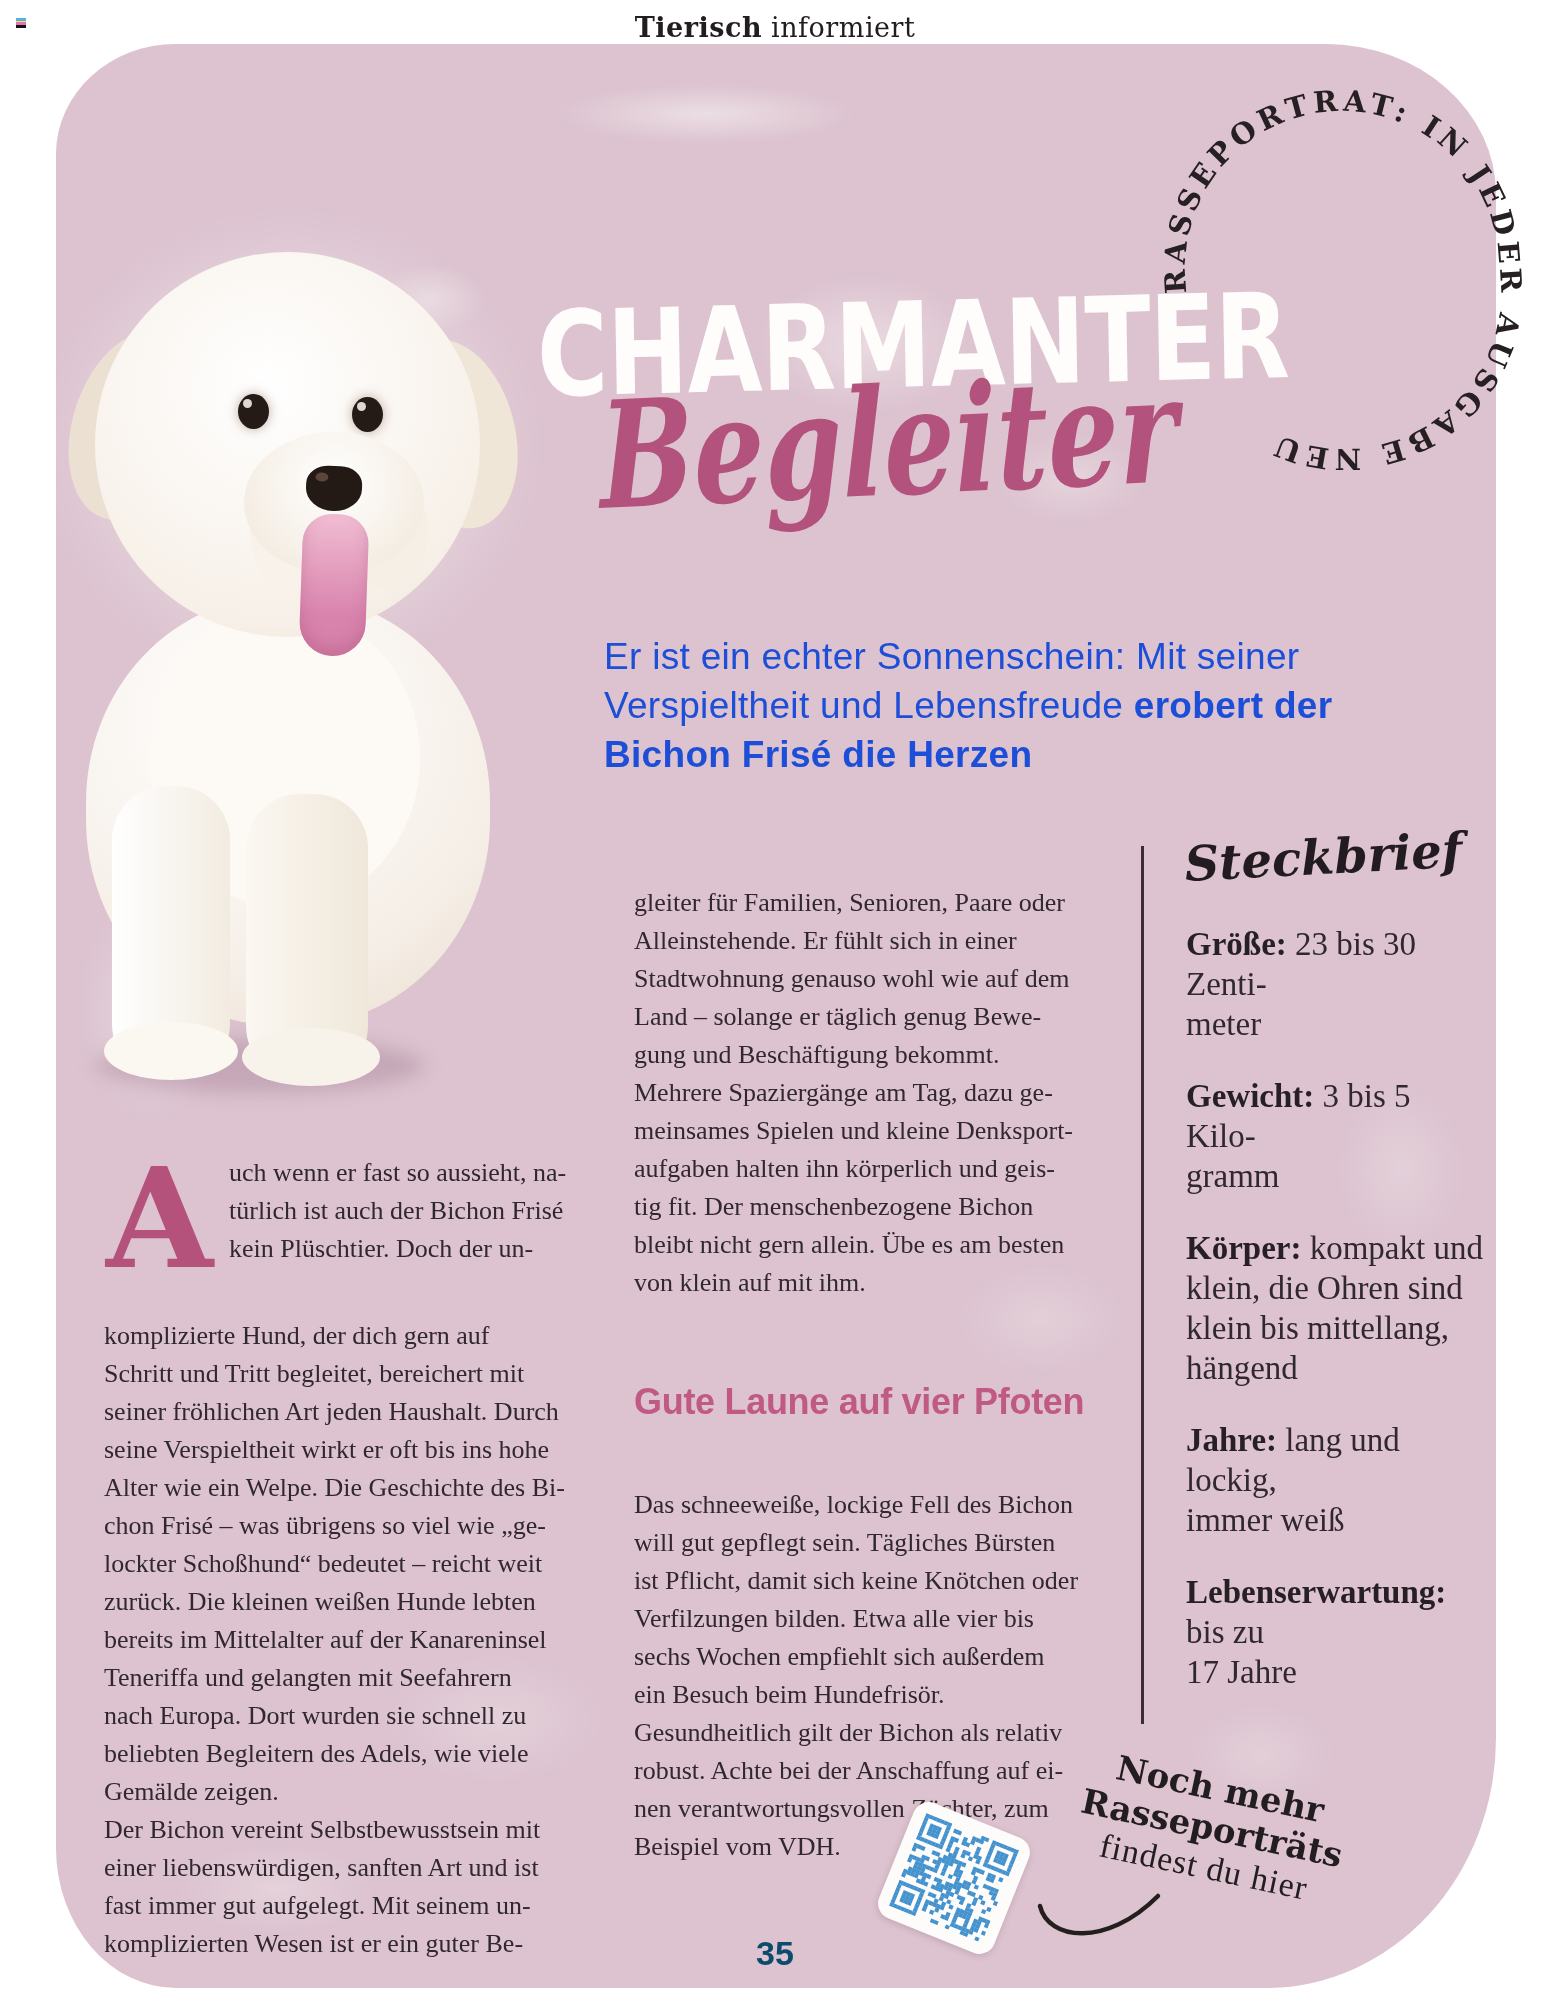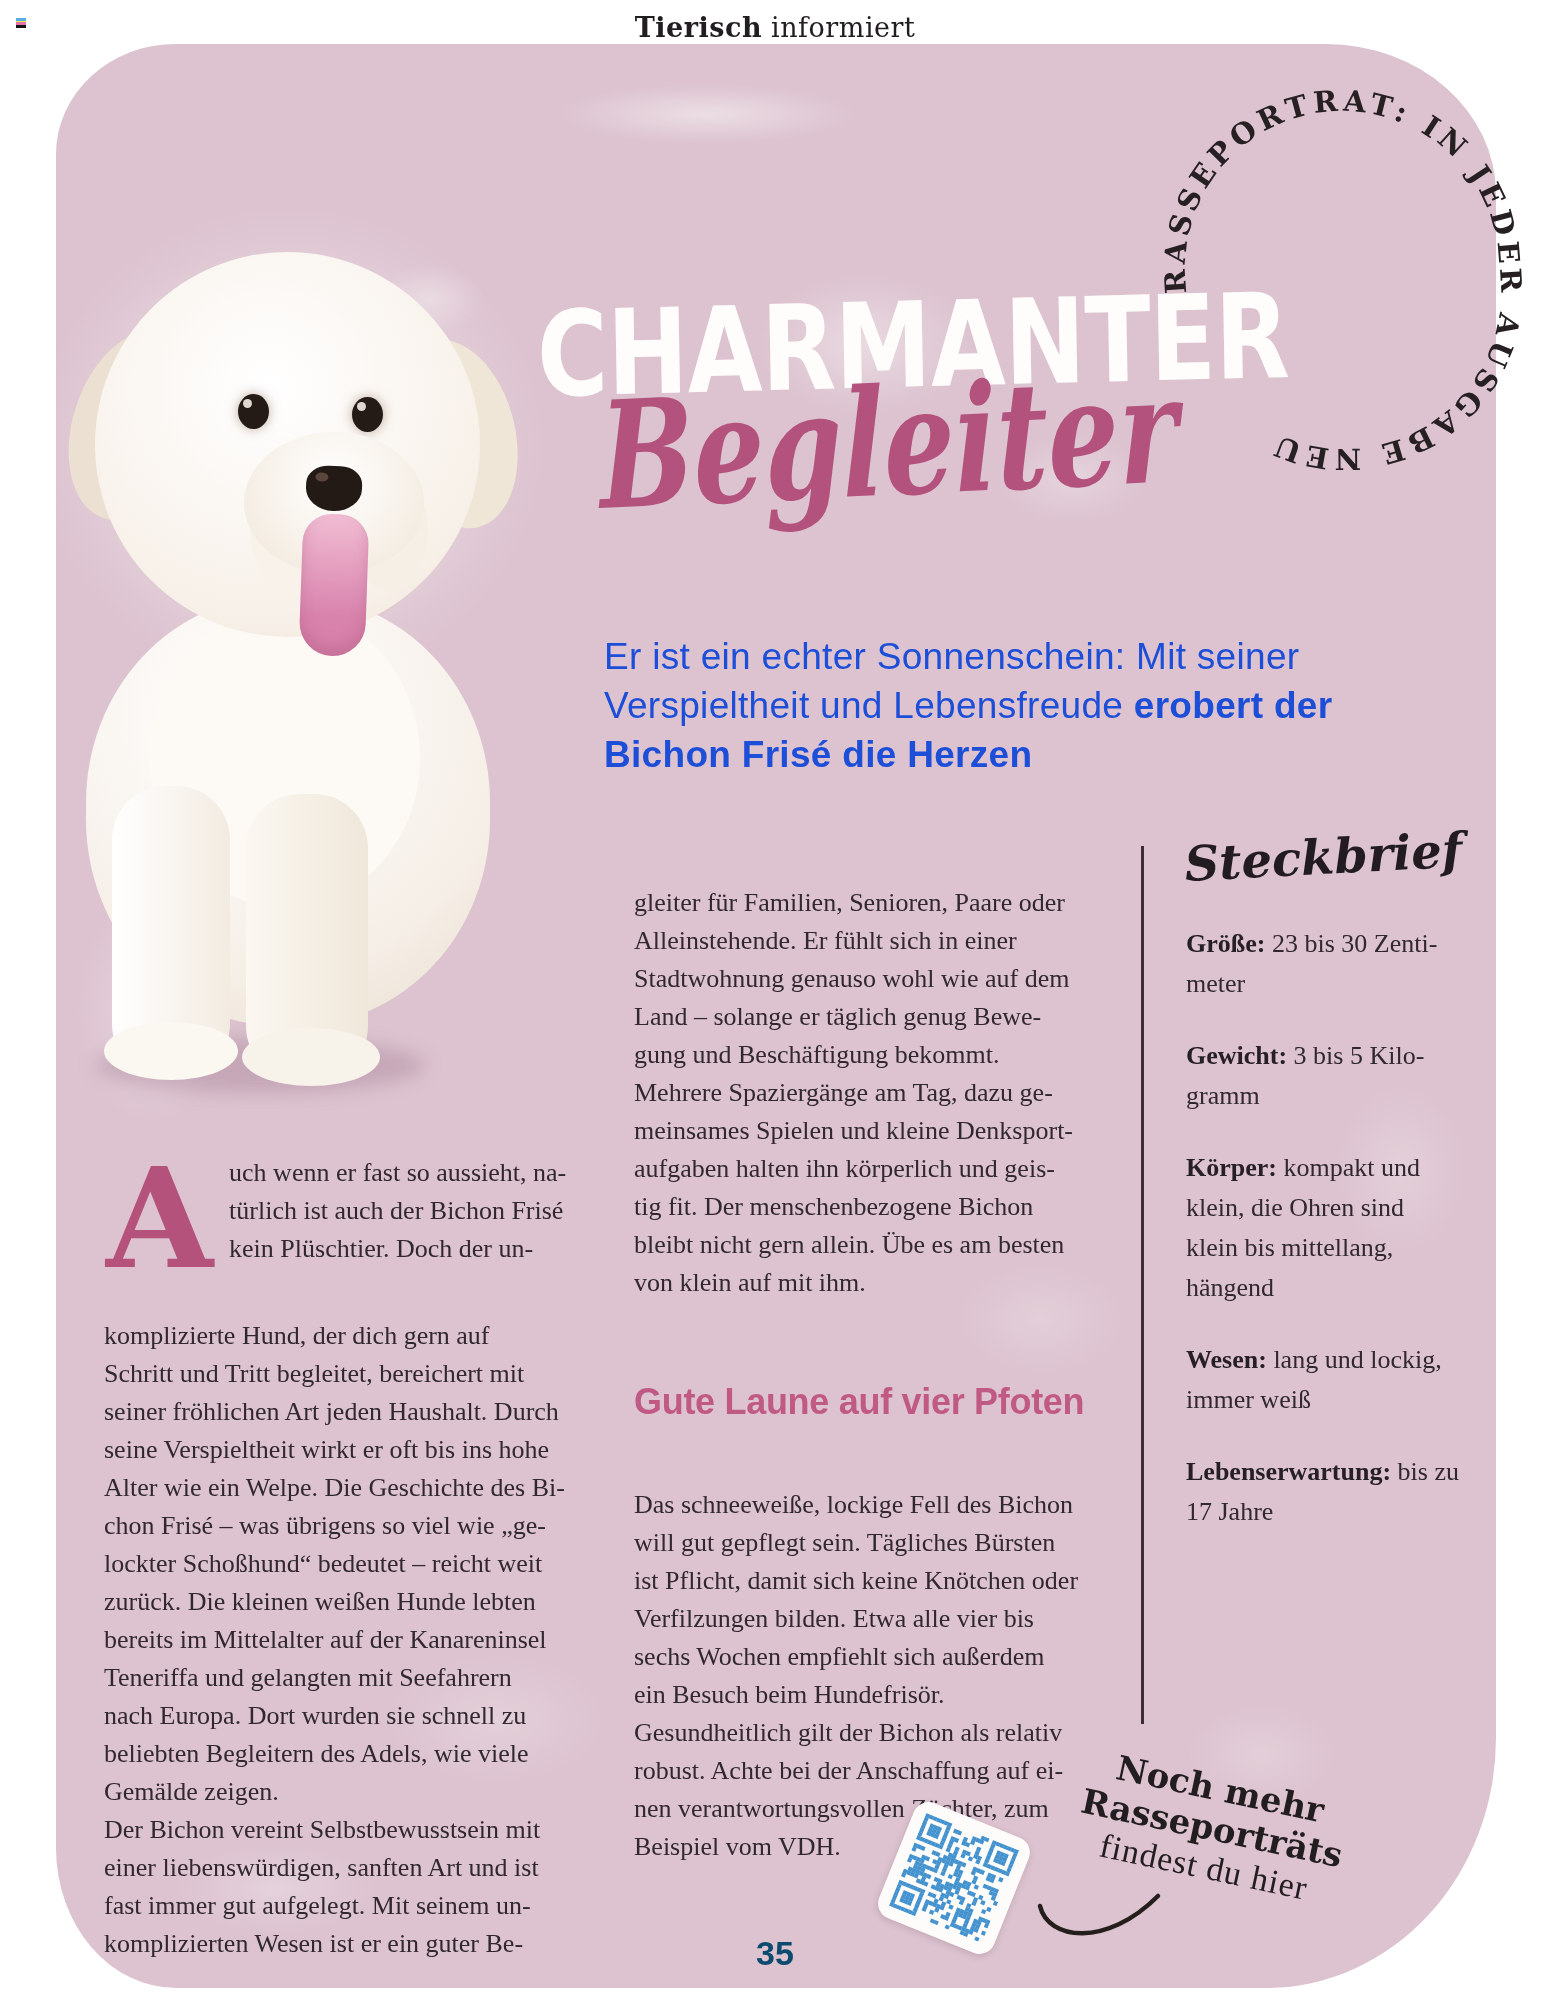--- a/index.html
+++ b/index.html
@@ -95,21 +95,21 @@
   .col-left .rest{margin-top:0;}
   .col-mid{position:absolute;left:634px;top:846px;width:505px;z-index:3;}
   .mid-heading{font-family:"Liberation Sans",sans-serif;font-weight:bold;font-size:36px;line-height:40px;
                color:#c05a84;margin:42px 0 26px 0;letter-spacing:-.3px;}
 
   
   .divider{position:absolute;left:1141px;top:846px;width:2.5px;height:878px;background:#3a2d36;z-index:3;}
   .steckbrief{position:absolute;left:1186px;top:836px;width:300px;z-index:3;}
   .sb-heading{font-family:"DejaVu Serif",serif;font-style:italic;font-weight:bold;font-size:48px;line-height:56px;
               color:#221c20;transform:rotate(-3deg);transform-origin:left bottom;margin-bottom:32px;}
-  .sb-entry{font-family:"Liberation Serif",serif;font-size:26px;line-height:40px;color:#31282f;
+  .sb-entry{font-family:"Liberation Serif",serif;font-size:33px;line-height:40px;color:#31282f;
             white-space:pre-line;margin:0 0 32px 0;}
   .sb-entry b{font-weight:bold;color:#261f24;}
 
   
   .promo{position:absolute;left:1072px;top:1768px;width:280px;z-index:3;text-align:center;
          transform:rotate(12deg);color:#221d1f;}
   .promo-l1,.promo-l2{font-family:"DejaVu Serif",serif;font-weight:bold;font-size:34px;line-height:40px;}
   .promo-l3{font-family:"Liberation Serif",serif;font-size:34px;line-height:40px;letter-spacing:1px;}
   .swoosh{position:absolute;left:1018px;top:1878px;width:170px;height:80px;z-index:3;}
   .qr-card{position:absolute;left:892px;top:1816px;width:124px;height:124px;background:#fdfcfb;border-radius:16px;
@@ -230,21 +230,21 @@
   <div class="steckbrief">
     <div class="sb-heading">Steckbrief</div>
     <p class="sb-entry"><b>Größe:</b><span> 23 bis 30 Zenti-
 meter</span></p>
     <p class="sb-entry"><b>Gewicht:</b><span> 3 bis 5 Kilo-
 gramm</span></p>
     <p class="sb-entry"><b>Körper:</b><span> kompakt und
 klein, die Ohren sind
 klein bis mittellang,
 hängend</span></p>
-    <p class="sb-entry"><b>Wesen:</b><span> lang und lockig,
+    <p class="sb-entry"><b>Jahre:</b><span> lang und lockig,
 immer weiß</span></p>
     <p class="sb-entry"><b>Lebenserwartung:</b><span> bis zu
 17 Jahre</span></p>
   </div>
 
   <div class="qr-card">
     <svg id="qr" width="100" height="100" viewBox="0 0 25 25">
         <rect x="0" y="0" width="1.04" height="1.04" fill="#4493cf"></rect>
         <rect x="1" y="0" width="1.04" height="1.04" fill="#4493cf"></rect>
         <rect x="2" y="0" width="1.04" height="1.04" fill="#4493cf"></rect>

